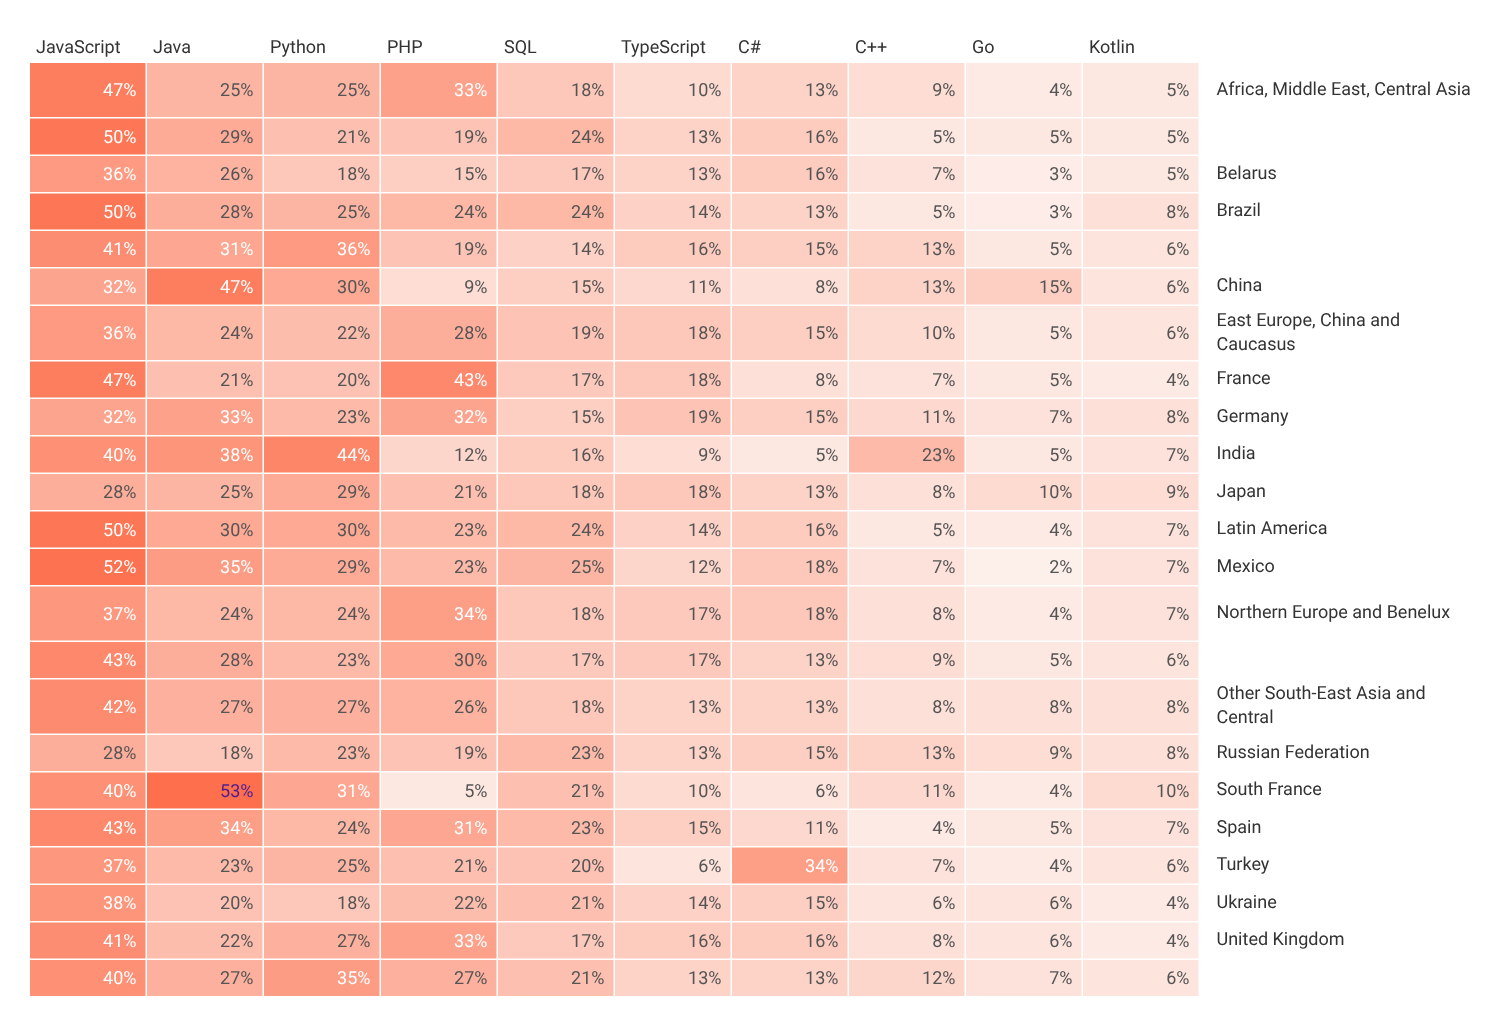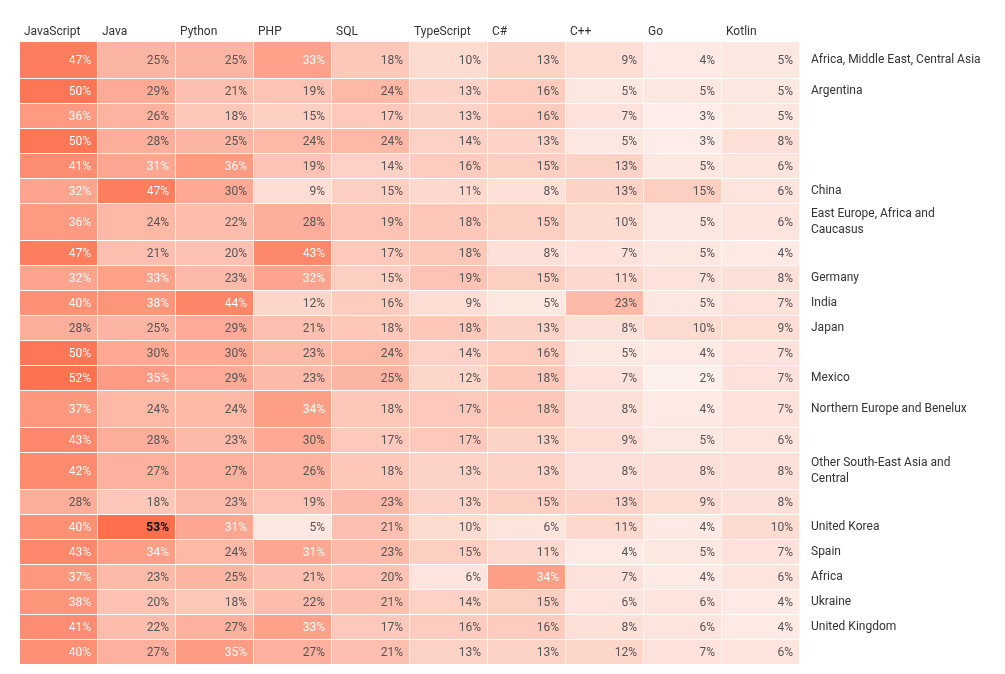--- a/index.html
+++ b/index.html
@@ -108,49 +108,50 @@
           <div class="cell" style="background: rgb(253, 171, 151); color: rgb(85, 85, 85);">29%</div>
           <div class="cell" style="background: rgb(253, 191, 176); color: rgb(85, 85, 85);">21%</div>
           <div class="cell" style="background: rgb(253, 196, 182); color: rgb(85, 85, 85);">19%</div>
           <div class="cell" style="background: rgb(253, 184, 166); color: rgb(85, 85, 85);">24%</div>
           <div class="cell" style="background: rgb(253, 211, 200); color: rgb(85, 85, 85);">13%</div>
           <div class="cell" style="background: rgb(253, 204, 191); color: rgb(85, 85, 85);">16%</div>
           <div class="cell" style="background: rgb(253, 231, 225); color: rgb(85, 85, 85);">5%</div>
           <div class="cell" style="background: rgb(253, 231, 225); color: rgb(85, 85, 85);">5%</div>
           <div class="cell" style="background: rgb(253, 231, 225); color: rgb(85, 85, 85);">5%</div>
         </div>
-        <div class="label">Argentina</div>
       </div>
       <div class="body-row">
         <div class="cells">
           <div class="cell" style="background: rgb(253, 154, 129); color: rgb(255, 255, 255);">36%</div>
           <div class="cell" style="background: rgb(253, 179, 160); color: rgb(85, 85, 85);">26%</div>
           <div class="cell" style="background: rgb(253, 199, 185); color: rgb(85, 85, 85);">18%</div>
           <div class="cell" style="background: rgb(253, 206, 194); color: rgb(85, 85, 85);">15%</div>
           <div class="cell" style="background: rgb(253, 201, 188); color: rgb(85, 85, 85);">17%</div>
           <div class="cell" style="background: rgb(253, 211, 200); color: rgb(85, 85, 85);">13%</div>
           <div class="cell" style="background: rgb(253, 204, 191); color: rgb(85, 85, 85);">16%</div>
           <div class="cell" style="background: rgb(253, 226, 219); color: rgb(85, 85, 85);">7%</div>
           <div class="cell" style="background: rgb(253, 236, 231); color: rgb(85, 85, 85);">3%</div>
           <div class="cell" style="background: rgb(253, 231, 225); color: rgb(85, 85, 85);">5%</div>
         </div>
+        <div class="label">Belarus</div>
       </div>
       <div class="body-row">
         <div class="cells">
           <div class="cell" style="background: rgb(253, 119, 86); color: rgb(255, 255, 255);">50%</div>
           <div class="cell" style="background: rgb(253, 174, 154); color: rgb(85, 85, 85);">28%</div>
           <div class="cell" style="background: rgb(253, 181, 163); color: rgb(85, 85, 85);">25%</div>
           <div class="cell" style="background: rgb(253, 184, 166); color: rgb(85, 85, 85);">24%</div>
           <div class="cell" style="background: rgb(253, 184, 166); color: rgb(85, 85, 85);">24%</div>
           <div class="cell" style="background: rgb(253, 209, 197); color: rgb(85, 85, 85);">14%</div>
           <div class="cell" style="background: rgb(253, 211, 200); color: rgb(85, 85, 85);">13%</div>
           <div class="cell" style="background: rgb(253, 231, 225); color: rgb(85, 85, 85);">5%</div>
           <div class="cell" style="background: rgb(253, 236, 231); color: rgb(85, 85, 85);">3%</div>
           <div class="cell" style="background: rgb(253, 224, 216); color: rgb(85, 85, 85);">8%</div>
         </div>
+        <div class="label">Brazil</div>
       </div>
       <div class="body-row">
         <div class="cells">
           <div class="cell" style="background: rgb(253, 141, 114); color: rgb(255, 255, 255);">41%</div>
           <div class="cell" style="background: rgb(253, 166, 145); color: rgb(255, 255, 255);">31%</div>
           <div class="cell" style="background: rgb(253, 154, 129); color: rgb(255, 255, 255);">36%</div>
           <div class="cell" style="background: rgb(253, 196, 182); color: rgb(85, 85, 85);">19%</div>
           <div class="cell" style="background: rgb(253, 209, 197); color: rgb(85, 85, 85);">14%</div>
           <div class="cell" style="background: rgb(253, 204, 191); color: rgb(85, 85, 85);">16%</div>
           <div class="cell" style="background: rgb(253, 206, 194); color: rgb(85, 85, 85);">15%</div>
@@ -180,35 +181,36 @@
           <div class="cell" style="background: rgb(253, 184, 166); color: rgb(85, 85, 85);">24%</div>
           <div class="cell" style="background: rgb(253, 189, 172); color: rgb(85, 85, 85);">22%</div>
           <div class="cell" style="background: rgb(253, 174, 154); color: rgb(85, 85, 85);">28%</div>
           <div class="cell" style="background: rgb(253, 196, 182); color: rgb(85, 85, 85);">19%</div>
           <div class="cell" style="background: rgb(253, 199, 185); color: rgb(85, 85, 85);">18%</div>
           <div class="cell" style="background: rgb(253, 206, 194); color: rgb(85, 85, 85);">15%</div>
           <div class="cell" style="background: rgb(253, 219, 209); color: rgb(85, 85, 85);">10%</div>
           <div class="cell" style="background: rgb(253, 231, 225); color: rgb(85, 85, 85);">5%</div>
           <div class="cell" style="background: rgb(253, 229, 222); color: rgb(85, 85, 85);">6%</div>
         </div>
-        <div class="label">East Europe, Africa and Caucasus</div>
+        <div class="label">East Europe, China and Caucasus</div>
       </div>
       <div class="body-row">
         <div class="cells">
           <div class="cell" style="background: rgb(253, 126, 95); color: rgb(255, 255, 255);">47%</div>
           <div class="cell" style="background: rgb(253, 191, 176); color: rgb(85, 85, 85);">21%</div>
           <div class="cell" style="background: rgb(253, 194, 179); color: rgb(85, 85, 85);">20%</div>
           <div class="cell" style="background: rgb(253, 136, 108); color: rgb(255, 255, 255);">43%</div>
           <div class="cell" style="background: rgb(253, 201, 188); color: rgb(85, 85, 85);">17%</div>
           <div class="cell" style="background: rgb(253, 199, 185); color: rgb(85, 85, 85);">18%</div>
           <div class="cell" style="background: rgb(253, 224, 216); color: rgb(85, 85, 85);">8%</div>
           <div class="cell" style="background: rgb(253, 226, 219); color: rgb(85, 85, 85);">7%</div>
           <div class="cell" style="background: rgb(253, 231, 225); color: rgb(85, 85, 85);">5%</div>
           <div class="cell" style="background: rgb(253, 234, 228); color: rgb(85, 85, 85);">4%</div>
         </div>
+        <div class="label">France</div>
       </div>
       <div class="body-row">
         <div class="cells">
           <div class="cell" style="background: rgb(253, 164, 142); color: rgb(255, 255, 255);">32%</div>
           <div class="cell" style="background: rgb(253, 161, 139); color: rgb(255, 255, 255);">33%</div>
           <div class="cell" style="background: rgb(253, 186, 169); color: rgb(85, 85, 85);">23%</div>
           <div class="cell" style="background: rgb(253, 164, 142); color: rgb(255, 255, 255);">32%</div>
           <div class="cell" style="background: rgb(253, 206, 194); color: rgb(85, 85, 85);">15%</div>
           <div class="cell" style="background: rgb(253, 196, 182); color: rgb(85, 85, 85);">19%</div>
           <div class="cell" style="background: rgb(253, 206, 194); color: rgb(85, 85, 85);">15%</div>
@@ -254,20 +256,21 @@
           <div class="cell" style="background: rgb(253, 169, 148); color: rgb(85, 85, 85);">30%</div>
           <div class="cell" style="background: rgb(253, 169, 148); color: rgb(85, 85, 85);">30%</div>
           <div class="cell" style="background: rgb(253, 186, 169); color: rgb(85, 85, 85);">23%</div>
           <div class="cell" style="background: rgb(253, 184, 166); color: rgb(85, 85, 85);">24%</div>
           <div class="cell" style="background: rgb(253, 209, 197); color: rgb(85, 85, 85);">14%</div>
           <div class="cell" style="background: rgb(253, 204, 191); color: rgb(85, 85, 85);">16%</div>
           <div class="cell" style="background: rgb(253, 231, 225); color: rgb(85, 85, 85);">5%</div>
           <div class="cell" style="background: rgb(253, 234, 228); color: rgb(85, 85, 85);">4%</div>
           <div class="cell" style="background: rgb(253, 226, 219); color: rgb(85, 85, 85);">7%</div>
         </div>
+        <div class="label">Latin America</div>
       </div>
       <div class="body-row">
         <div class="cells">
           <div class="cell" style="background: rgb(253, 114, 80); color: rgb(255, 255, 255);">52%</div>
           <div class="cell" style="background: rgb(253, 156, 132); color: rgb(255, 255, 255);">35%</div>
           <div class="cell" style="background: rgb(253, 171, 151); color: rgb(85, 85, 85);">29%</div>
           <div class="cell" style="background: rgb(253, 186, 169); color: rgb(85, 85, 85);">23%</div>
           <div class="cell" style="background: rgb(253, 181, 163); color: rgb(85, 85, 85);">25%</div>
           <div class="cell" style="background: rgb(253, 214, 203); color: rgb(85, 85, 85);">12%</div>
           <div class="cell" style="background: rgb(253, 199, 185); color: rgb(85, 85, 85);">18%</div>
@@ -327,35 +330,36 @@
           <div class="cell" style="background: rgb(253, 199, 185); color: rgb(85, 85, 85);">18%</div>
           <div class="cell" style="background: rgb(253, 186, 169); color: rgb(85, 85, 85);">23%</div>
           <div class="cell" style="background: rgb(253, 196, 182); color: rgb(85, 85, 85);">19%</div>
           <div class="cell" style="background: rgb(253, 186, 169); color: rgb(85, 85, 85);">23%</div>
           <div class="cell" style="background: rgb(253, 211, 200); color: rgb(85, 85, 85);">13%</div>
           <div class="cell" style="background: rgb(253, 206, 194); color: rgb(85, 85, 85);">15%</div>
           <div class="cell" style="background: rgb(253, 211, 200); color: rgb(85, 85, 85);">13%</div>
           <div class="cell" style="background: rgb(253, 221, 212); color: rgb(85, 85, 85);">9%</div>
           <div class="cell" style="background: rgb(253, 224, 216); color: rgb(85, 85, 85);">8%</div>
         </div>
+        <div class="label">Russian Federation</div>
       </div>
       <div class="body-row">
         <div class="cells">
           <div class="cell" style="background: rgb(253, 144, 117); color: rgb(255, 255, 255);">40%</div>
-          <div class="cell" style="background: rgb(253, 111, 77); color: #000000; font-weight: bold;">53%</div>
+          <div class="cell" style="background: rgb(253, 111, 77); color: #4c1d95;">53%</div>
           <div class="cell" style="background: rgb(253, 166, 145); color: rgb(255, 255, 255);">31%</div>
           <div class="cell" style="background: rgb(253, 231, 225); color: rgb(85, 85, 85);">5%</div>
           <div class="cell" style="background: rgb(253, 191, 176); color: rgb(85, 85, 85);">21%</div>
           <div class="cell" style="background: rgb(253, 219, 209); color: rgb(85, 85, 85);">10%</div>
           <div class="cell" style="background: rgb(253, 229, 222); color: rgb(85, 85, 85);">6%</div>
           <div class="cell" style="background: rgb(253, 216, 206); color: rgb(85, 85, 85);">11%</div>
           <div class="cell" style="background: rgb(253, 234, 228); color: rgb(85, 85, 85);">4%</div>
           <div class="cell" style="background: rgb(253, 219, 209); color: rgb(85, 85, 85);">10%</div>
         </div>
-        <div class="label">United Korea</div>
+        <div class="label">South France</div>
       </div>
       <div class="body-row">
         <div class="cells">
           <div class="cell" style="background: rgb(253, 136, 108); color: rgb(255, 255, 255);">43%</div>
           <div class="cell" style="background: rgb(253, 159, 135); color: rgb(255, 255, 255);">34%</div>
           <div class="cell" style="background: rgb(253, 184, 166); color: rgb(85, 85, 85);">24%</div>
           <div class="cell" style="background: rgb(253, 166, 145); color: rgb(255, 255, 255);">31%</div>
           <div class="cell" style="background: rgb(253, 186, 169); color: rgb(85, 85, 85);">23%</div>
           <div class="cell" style="background: rgb(253, 206, 194); color: rgb(85, 85, 85);">15%</div>
           <div class="cell" style="background: rgb(253, 216, 206); color: rgb(85, 85, 85);">11%</div>
@@ -371,21 +375,21 @@
           <div class="cell" style="background: rgb(253, 186, 169); color: rgb(85, 85, 85);">23%</div>
           <div class="cell" style="background: rgb(253, 181, 163); color: rgb(85, 85, 85);">25%</div>
           <div class="cell" style="background: rgb(253, 191, 176); color: rgb(85, 85, 85);">21%</div>
           <div class="cell" style="background: rgb(253, 194, 179); color: rgb(85, 85, 85);">20%</div>
           <div class="cell" style="background: rgb(253, 229, 222); color: rgb(85, 85, 85);">6%</div>
           <div class="cell" style="background: rgb(253, 159, 135); color: rgb(255, 255, 255);">34%</div>
           <div class="cell" style="background: rgb(253, 226, 219); color: rgb(85, 85, 85);">7%</div>
           <div class="cell" style="background: rgb(253, 234, 228); color: rgb(85, 85, 85);">4%</div>
           <div class="cell" style="background: rgb(253, 229, 222); color: rgb(85, 85, 85);">6%</div>
         </div>
-        <div class="label">Africa</div>
+        <div class="label">Turkey</div>
       </div>
       <div class="body-row">
         <div class="cells">
           <div class="cell" style="background: rgb(253, 149, 123); color: rgb(255, 255, 255);">38%</div>
           <div class="cell" style="background: rgb(253, 194, 179); color: rgb(85, 85, 85);">20%</div>
           <div class="cell" style="background: rgb(253, 199, 185); color: rgb(85, 85, 85);">18%</div>
           <div class="cell" style="background: rgb(253, 189, 172); color: rgb(85, 85, 85);">22%</div>
           <div class="cell" style="background: rgb(253, 191, 176); color: rgb(85, 85, 85);">21%</div>
           <div class="cell" style="background: rgb(253, 209, 197); color: rgb(85, 85, 85);">14%</div>
           <div class="cell" style="background: rgb(253, 206, 194); color: rgb(85, 85, 85);">15%</div>

